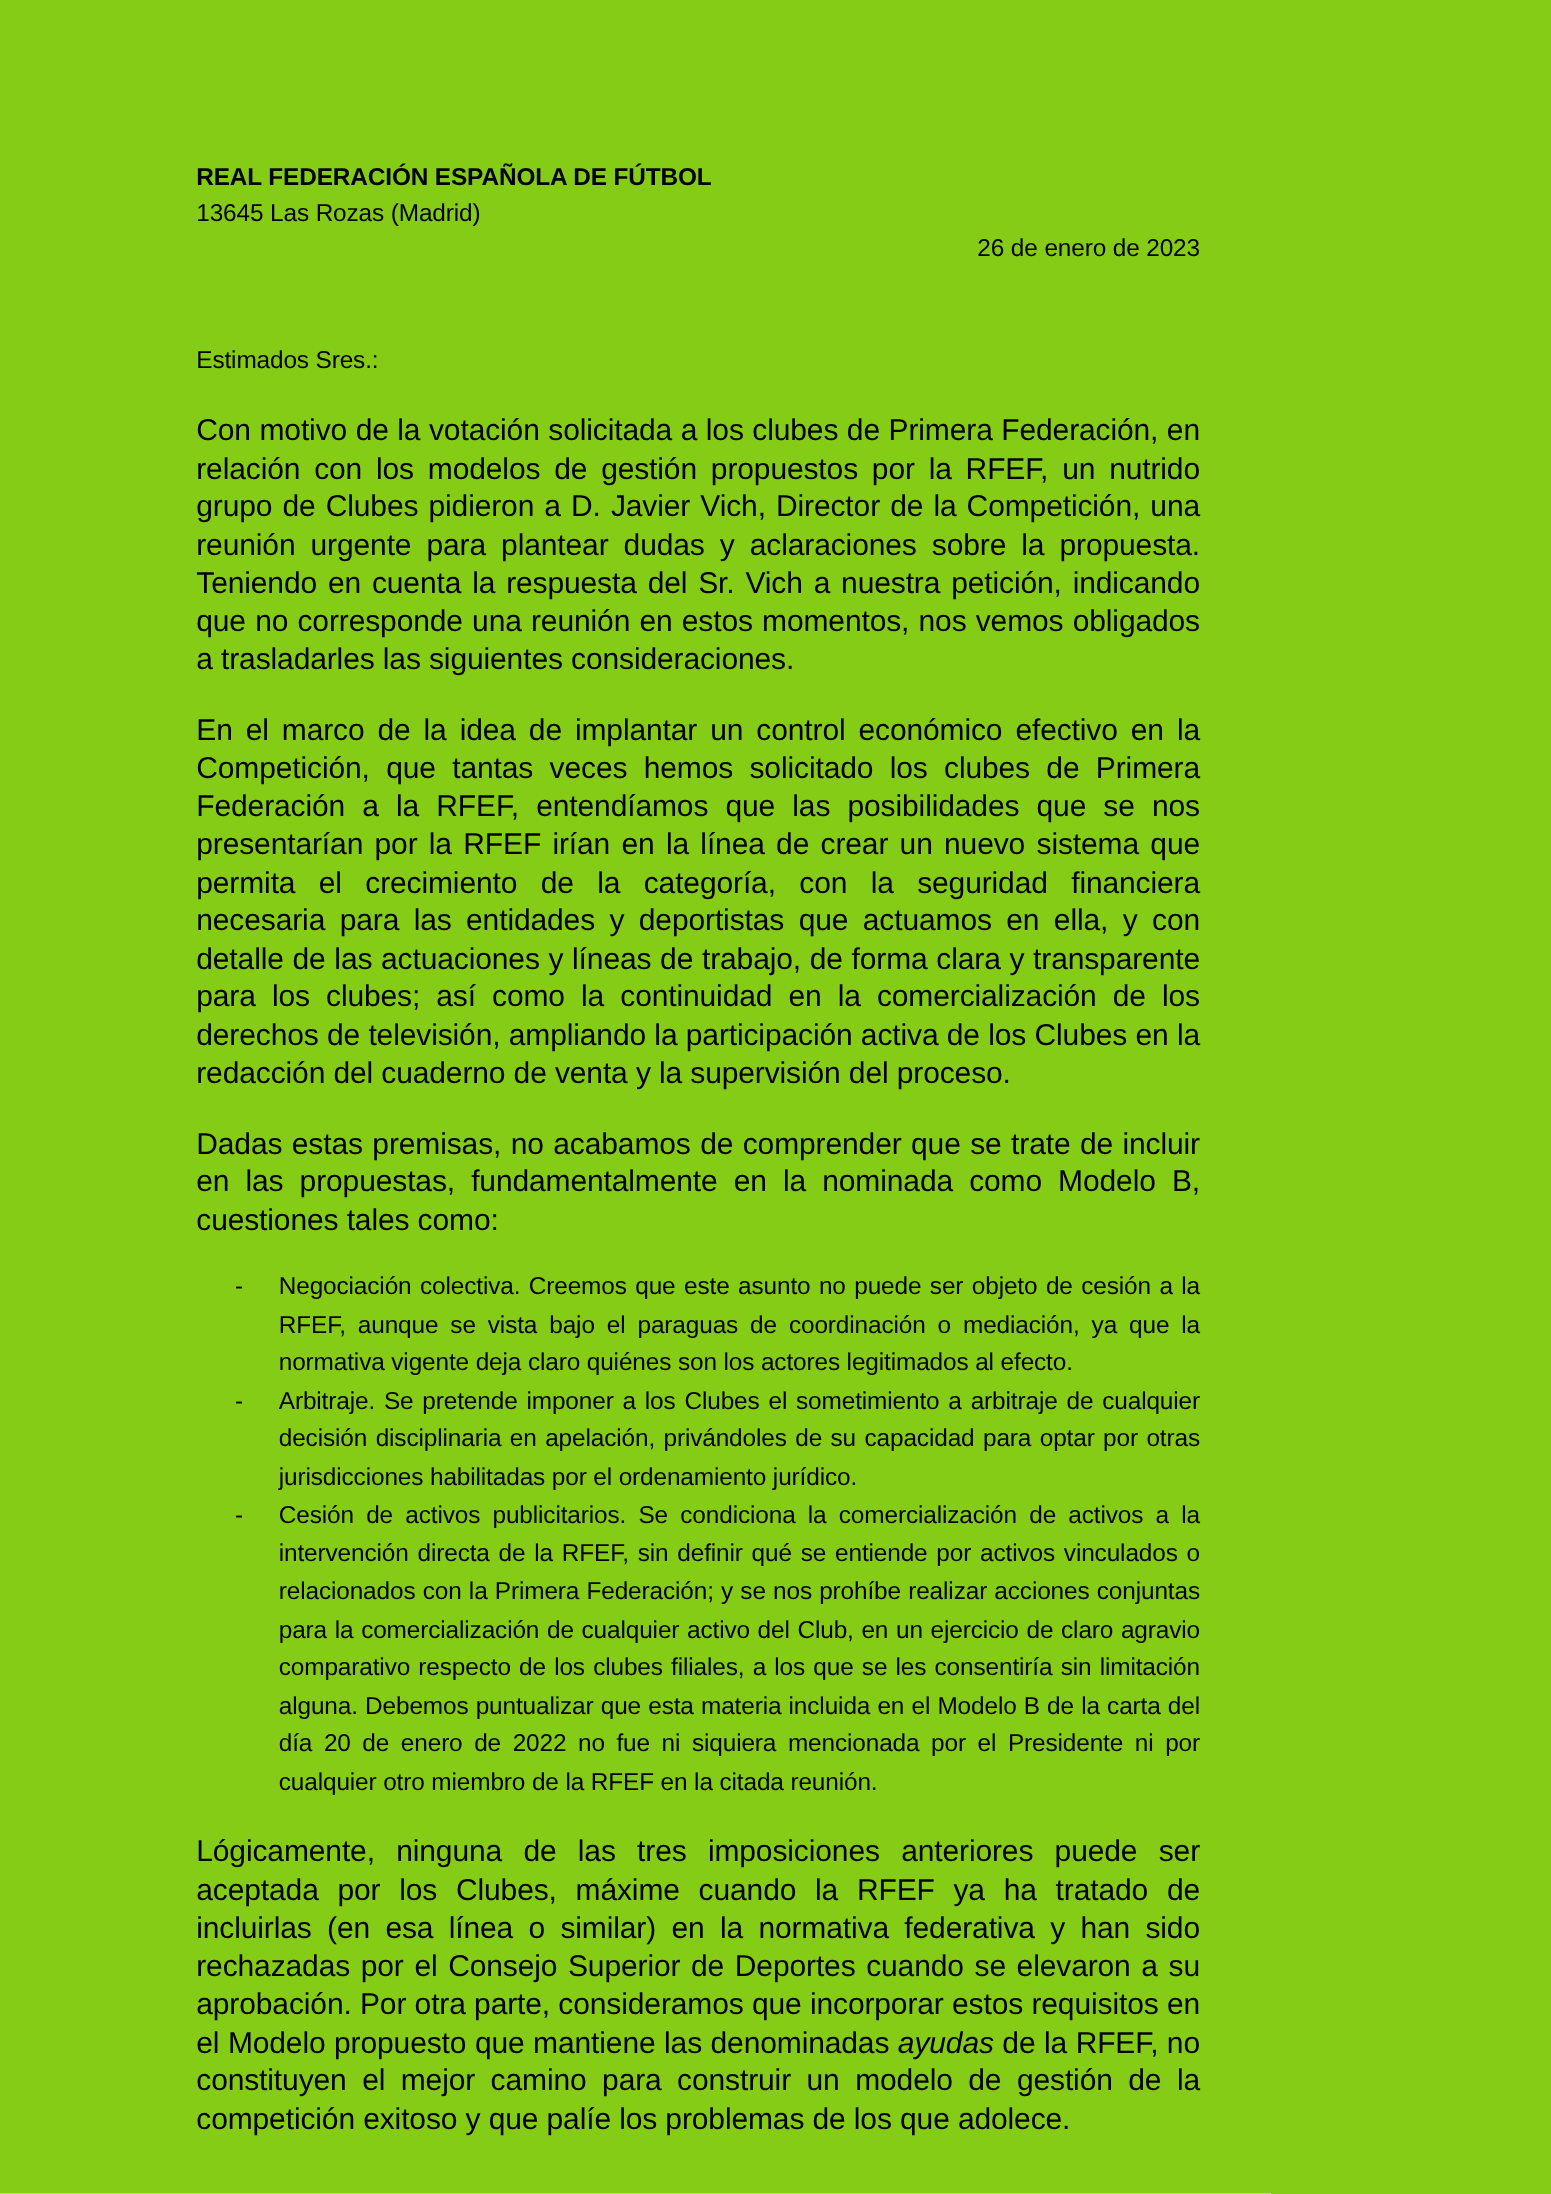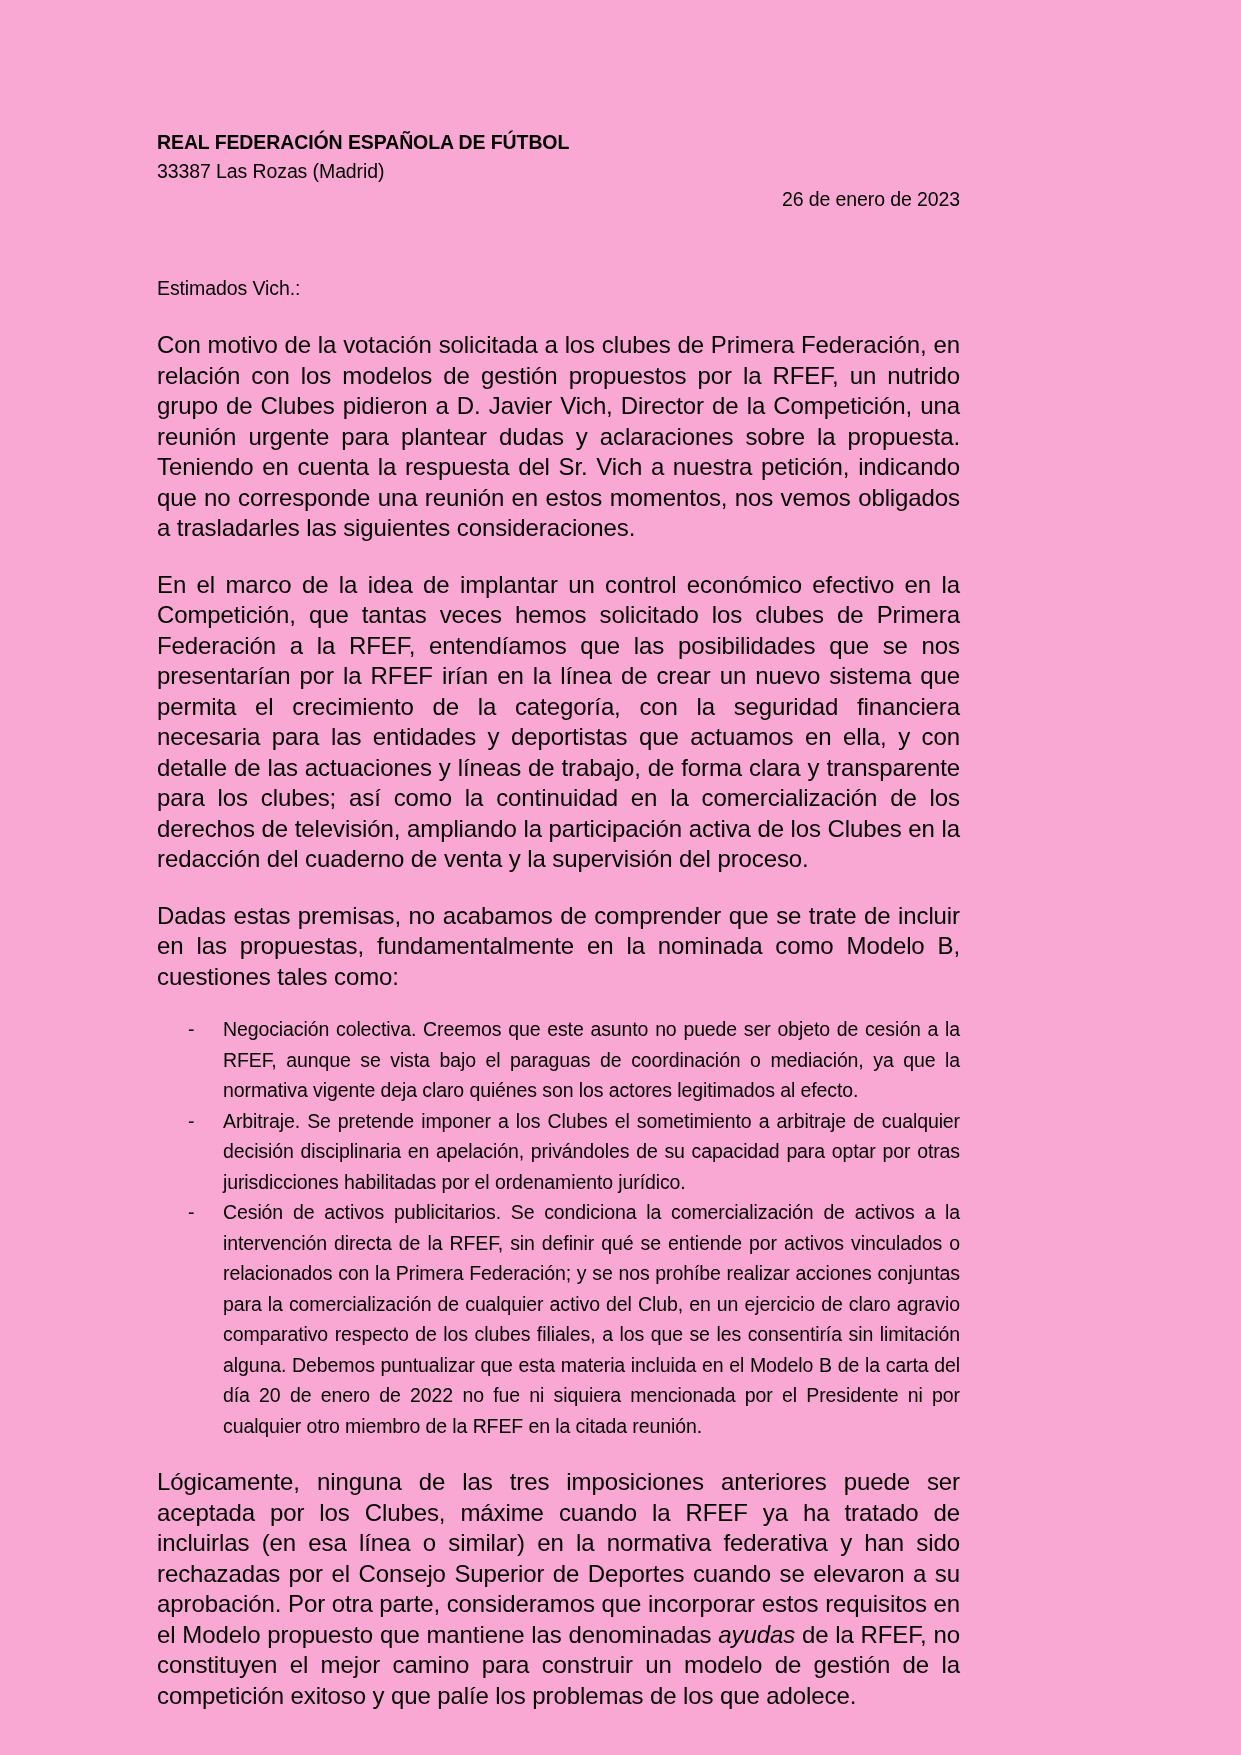--- a/index.html
+++ b/index.html
@@ -4,21 +4,21 @@
 <style>
   html, body {
     margin: 0;
     padding: 0;
     background: #ffffff;
   }
   .page {
     position: relative;
     width: 1241px;
     height: 1755px;
-    background: #f9a8d4;
+    background: #84cc16;
     margin: 0 auto;
     overflow: hidden;
     font-family: "Liberation Sans", sans-serif;
     color: #000000;
   }
   .content {
     position: absolute;
     left: 157px;
     top: 128px;
     width: 803px;
@@ -85,26 +85,26 @@
   }
 </style>
 </head>
 <body>
 
 <div class="page">
   <div class="content">
 
     <div class="letterhead">
       <div class="bold">REAL FEDERACIÓN ESPAÑOLA DE FÚTBOL</div>
-      <div>33387 Las Rozas (Madrid)</div>
+      <div>13645 Las Rozas (Madrid)</div>
     </div>
 
     <div class="date-line">26 de enero de 2023</div>
 
-    <div class="salutation">Estimados Vich.:</div>
+    <div class="salutation">Estimados Sres.:</div>
 
     <p class="body-par first-par">Con motivo de la votación solicitada a los clubes de Primera Federación, en relación con los modelos de gestión propuestos por la RFEF, un nutrido grupo de Clubes pidieron a D. Javier Vich, Director de la Competición, una reunión urgente para plantear dudas y aclaraciones sobre la propuesta. Teniendo en cuenta la respuesta del Sr. Vich a nuestra petición, indicando que no corresponde una reunión en estos momentos, nos vemos obligados a trasladarles las siguientes consideraciones.</p>
 
     <p class="body-par">En el marco de la idea de implantar un control económico efectivo en la Competición, que tantas veces hemos solicitado los clubes de Primera Federación a la RFEF, entendíamos que las posibilidades que se nos presentarían por la RFEF irían en la línea de crear un nuevo sistema que permita el crecimiento de la categoría, con la seguridad financiera necesaria para las entidades y deportistas que actuamos en ella, y con detalle de las actuaciones y líneas de trabajo, de forma clara y transparente para los clubes; así como la continuidad en la comercialización de los derechos de televisión, ampliando la participación activa de los Clubes en la redacción del cuaderno de venta y la supervisión del proceso.</p>
 
     <p class="body-par">Dadas estas premisas, no acabamos de comprender que se trate de incluir en las propuestas, fundamentalmente en la nominada como Modelo B, cuestiones tales como:</p>
 
     <ul class="dash-list">
       <li>
         <span class="dash-marker">-</span>

